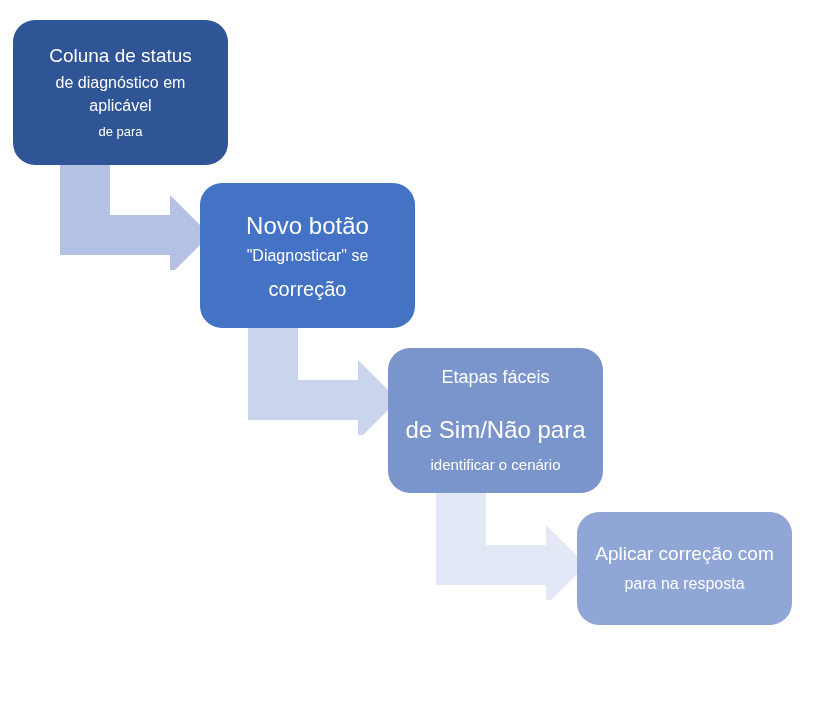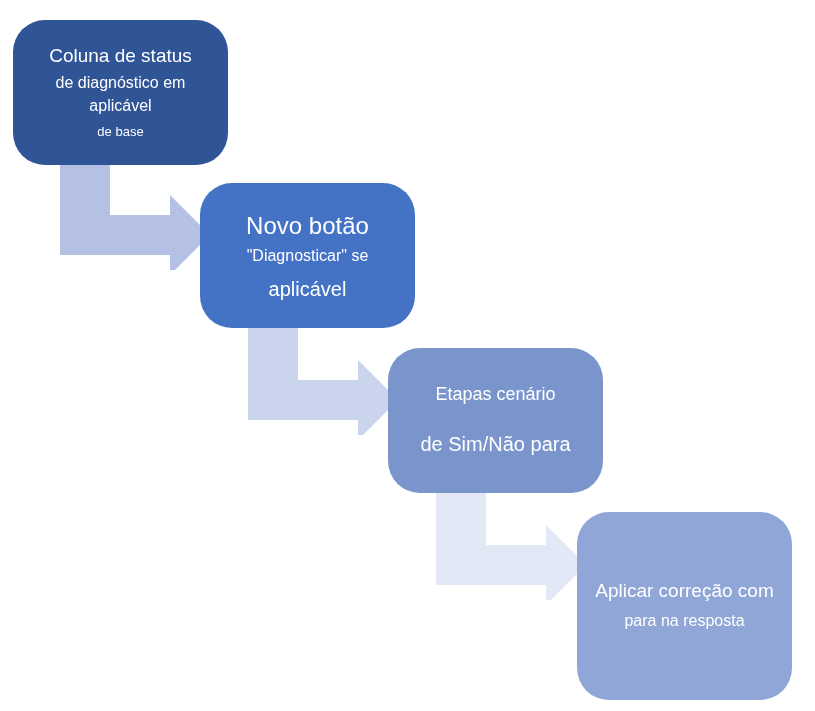--- a/index.html
+++ b/index.html
@@ -10,21 +10,21 @@
     body {
       width: 815px;
       height: 711px;
       background: #ffffff;
       font-family: Arial, sans-serif;
       position: relative;
       overflow: hidden;
     }
     .step-box {
       position: absolute;
-      border-radius: 32px;
+      border-radius: 22px;
       color: #ffffff;
       display: flex;
       flex-direction: column;
       align-items: center;
       justify-content: center;
       text-align: center;
       padding: 10px;
     }
     .step-box .line1 {
       font-size: 19px;
@@ -65,28 +65,28 @@
       margin-top: 10px;
     }
     
     .step3 {
       left: 388px;
       top: 348px;
       width: 215px;
       height: 145px;
     }
     .step3 .line1 { font-size: 18px; }
-    .step3 .line2 { font-size: 20px; margin-top: 24px;}
+    .step3 .line2 { font-size: 24px; margin-top: 24px;}
     .step3 .line3 { font-size: 15px; margin-top: 8px;}
     
     .step4 {
       left: 577px;
       top: 512px;
       width: 215px;
-      height: 188px;
+      height: 113px;
     }
     .step4 .line1 { font-size: 19px; }
     .step4 .line2 { font-size: 16px; margin-top: 6px;}
 
     
     .arrow {
       position: absolute;
     }
     .arrow svg {
       display: block;
@@ -109,30 +109,31 @@
 
 <div class="arrow" style="left:416px; top:490px;">
   <svg width="170" height="110" viewBox="0 0 170 110">
     <path d="M 20 0 L 70 0 L 70 55 L 130 55 L 130 35 L 170 75 L 130 115 L 130 95 L 20 95 Z" fill="#e2e8f5"></path>
   </svg>
 </div>
 
 <div class="step-box step1" style="background:#2f5597;">
   <div class="line1">Coluna de status</div>
   <div class="line2">de diagnóstico em aplicável</div>
-  <div class="line3">de base</div>
+  <div class="line3">de para</div>
 </div>
 
 <div class="step-box step2" style="background:#4472c4;">
   <div class="line1">Novo botão</div>
   <div class="line2">"Diagnosticar" se</div>
-  <div class="line3b">aplicável</div>
+  <div class="line3b">correção</div>
 </div>
 
 <div class="step-box step3" style="background:#7a94cc;">
-  <div class="line1">Etapas cenário</div>
+  <div class="line1">Etapas fáceis</div>
   <div class="line2">de Sim/Não para</div>
+  <div class="line3">identificar o cenário</div>
 </div>
 
 <div class="step-box step4" style="background:#8fa6d6;">
   <div class="line1">Aplicar correção com</div>
   <div class="line2">para na resposta</div>
 </div>
 
 </body></html>

